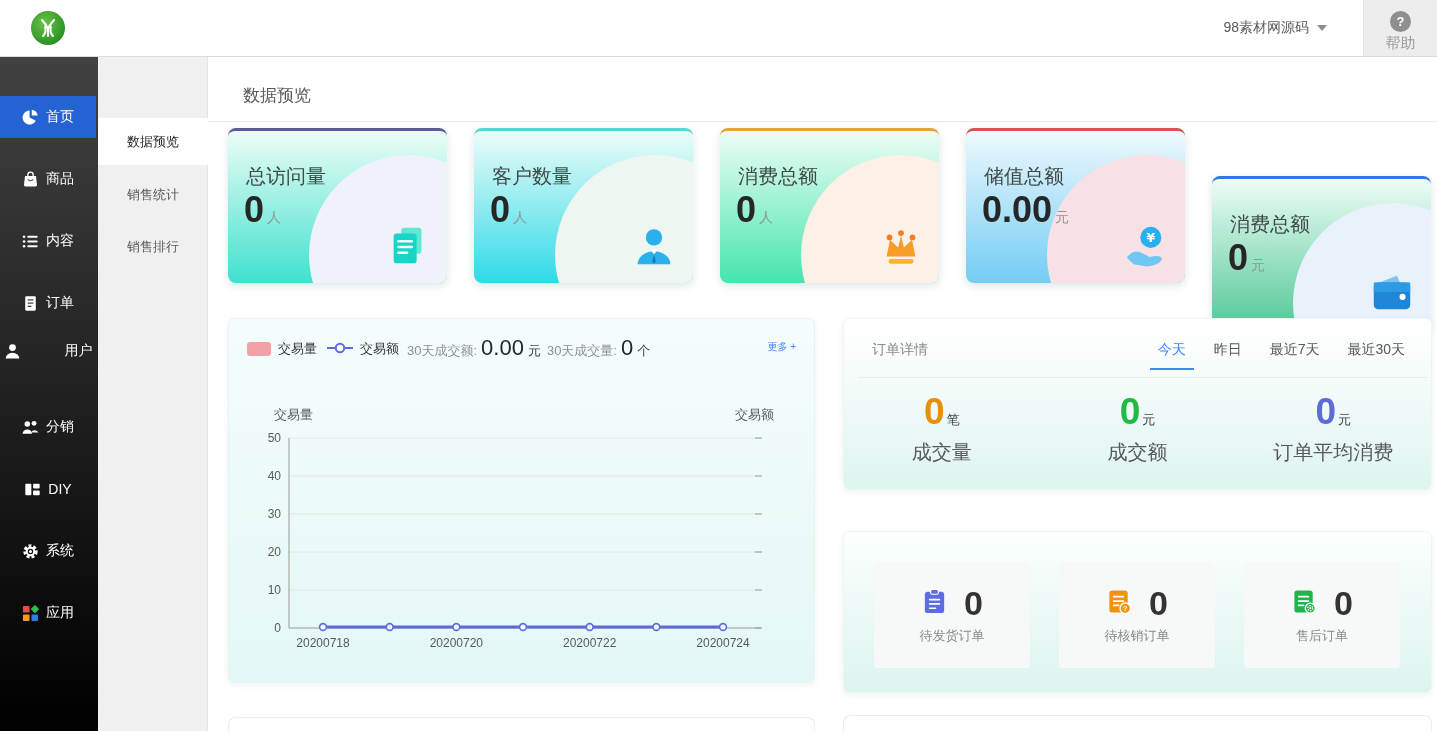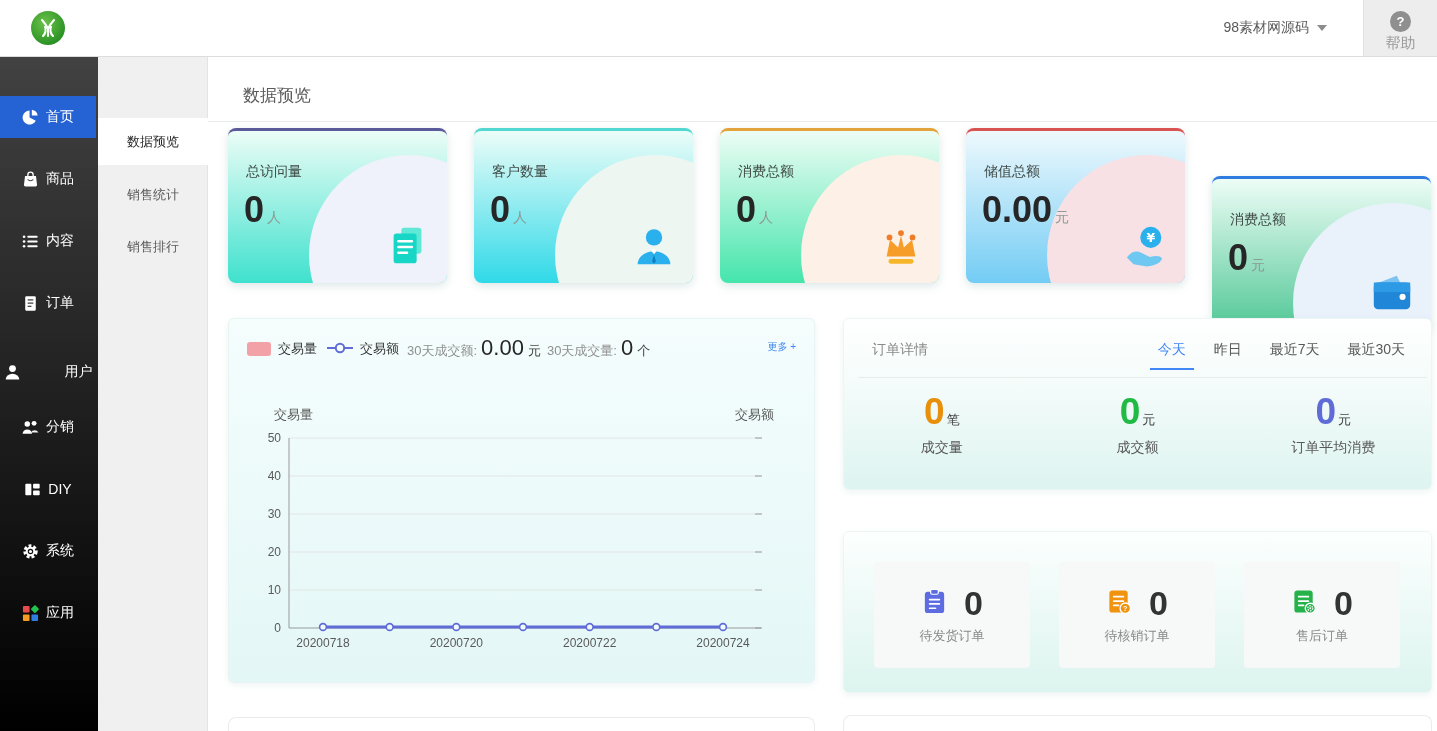--- a/index.html
+++ b/index.html
@@ -39,21 +39,21 @@
 
   
   #main { position:absolute; left:208px; top:57px; width:1229px; height:674px; background:#fff; }
   #page-title { position:absolute; left:35px; top:27px; font-size:17px; color:#595959; }
   #title-divider { position:absolute; left:0; top:64px; width:1229px; height:1px; background:#ebebeb; }
 
   
   #cards { position:absolute; left:20px; top:71px; display:flex; gap:27px; }
   .card { position:relative; width:219px; height:155px; border-radius:8px; overflow:hidden;
     border-top:3px solid #888; box-shadow:0 3px 8px rgba(120,160,160,.25); }
-  .card .clabel { position:absolute; left:18px; top:32px; font-size:14px; color:#3f4a46; }
+  .card .clabel { position:absolute; left:18px; top:32px; font-size:20px; color:#3f4a46; }
   .card .cval  { position:absolute; left:16px; top:58px; font-size:36px; font-weight:bold; color:#262626; }
   .card .cunit { font-size:14px; font-weight:normal; color:#8d9a96; margin-left:3px; }
   .card .cut { position:absolute; right:-62px; bottom:-72px; width:200px; height:200px; border-radius:50%; }
   .card .cicon { position:absolute; right:16px; bottom:14px; width:46px; height:46px; }
 
   
   .panel { position:absolute; border-radius:6px; }
   #trade-panel { left:20px; top:261px; width:587px; height:365px;
     background:linear-gradient(180deg,#f5fdfd 0%,#e3f7f6 100%);
     border:1px solid #e7f4f3; box-shadow:0 2px 6px rgba(140,180,180,.15); }
@@ -85,21 +85,21 @@
   #od-tabs { position:absolute; right:26px; top:22px; display:flex; gap:28px; }
   .od-tab { position:relative; font-size:14px; color:#595959; cursor:pointer; }
   .od-tab.active { color:#4285f4; }
   .od-tab.active::after { content:""; position:absolute; left:-8px; right:-8px; bottom:-11px;
     height:2px; background:#4285f4; }
   #od-divider { position:absolute; left:14px; right:4px; top:58px; height:1px; background:#e6eeec; }
   #od-stats { position:absolute; left:0; top:72px; width:100%; display:flex; }
   .od-stat { flex:1; text-align:center; }
   .od-num { font-size:37px; font-weight:bold; }
   .od-unit { font-size:13px; color:#434343; font-weight:normal; margin-left:2px; }
-  .od-label { font-size:14px; color:#595959; margin-top:6px; }
+  .od-label { font-size:20px; color:#595959; margin-top:6px; }
 
   
   #boxes { position:absolute; left:30px; top:30px; display:flex; gap:29px; }
   .obox { width:156px; height:106px; background:#f7f8f8; border-radius:4px; cursor:pointer; }
   .obox .orow { display:flex; align-items:center; justify-content:center; gap:16px; margin-top:22px; }
   .obox .onum { font-size:34px; font-weight:bold; color:#333; }
   .obox .olabel { text-align:center; font-size:13px; color:#8a8a8a; margin-top:4px; }
 
   #chart-svg { position:absolute; left:0; top:64px; }
 </style>
@@ -170,21 +170,21 @@
           <rect x="3.4" y="1.4" width="11.2" height="15.2" rx="1.2" fill="#fff"></rect>
           <g stroke="#3c3c3c" stroke-width="1.3">
             <line x1="6" y1="5.2" x2="12" y2="5.2"></line>
             <line x1="6" y1="8.6" x2="12" y2="8.6"></line>
             <line x1="6" y1="12" x2="10" y2="12"></line>
           </g>
         </svg>
       </span>
       <span>订单</span>
     </div>
-    <div class="side-item" style="top: 294px; gap: 44px;">
+    <div class="side-item" style="top: 273px; gap: 44px;">
       <span class="ic">
         <svg width="17" height="17" viewBox="0 0 18 18">
           <circle cx="9" cy="4.8" r="3.6" fill="#fff"></circle>
           <path d="M1.8 16.4 a7.2 6 0 0 1 14.4 0 Z" fill="#fff"></path>
         </svg>
       </span>
       <span>用户</span>
     </div>
     <div class="side-item" style="top: 349px;">
       <span class="ic">

